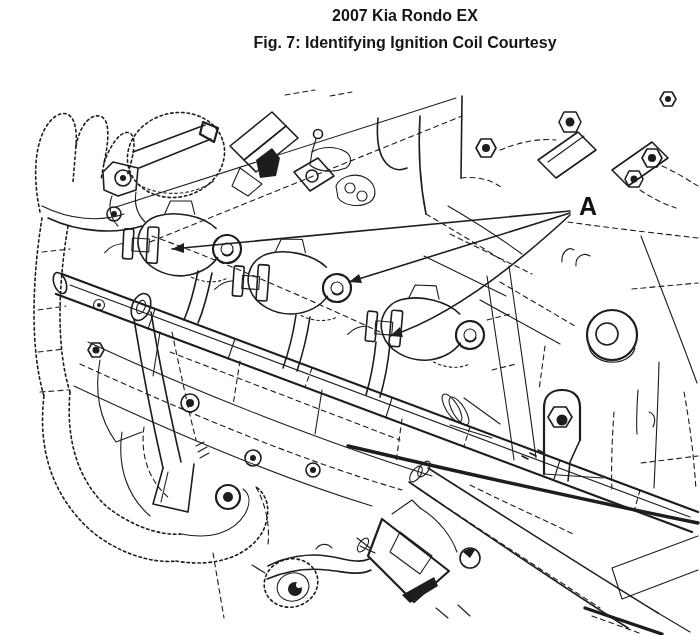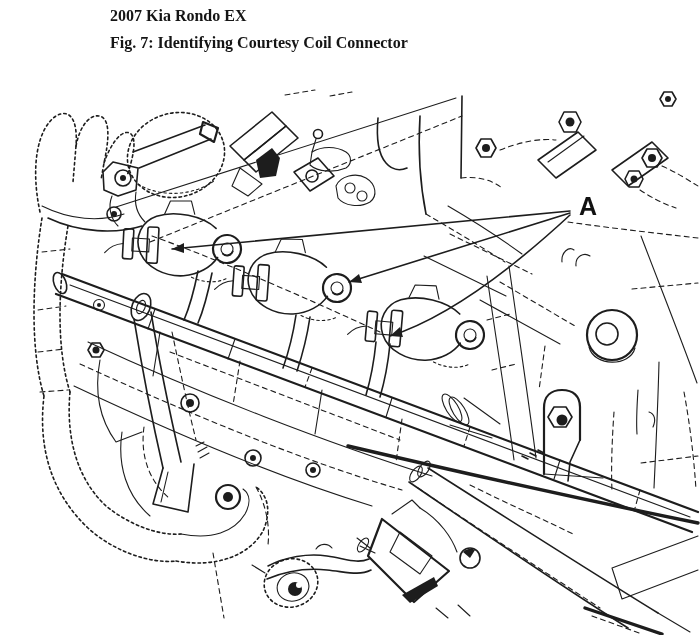--- a/index.html
+++ b/index.html
@@ -1,20 +1,20 @@
 <!DOCTYPE html>
 <html><head>
 <meta charset="utf-8">
 <style>
   html,body{margin:0;padding:0;background:#ffffff;}
   body{width:700px;height:635px;overflow:hidden;font-family:"Liberation Serif",serif;}
   .page{position:relative;width:700px;height:635px;background:#fff;}
-  .caption{position:absolute;top:2px;left:110px;width:590px;
+  .caption{position:absolute;top:2px;left:110px;width:590px;text-align:center;
            font-weight:bold;color:#151515;font-size:16px;line-height:27px;
-           font-family:Liberation Serif, serif;}
+           font-family:Liberation Sans, sans-serif;}
   .caption div{white-space:nowrap;}
   .diagram{position:absolute;top:85px;left:0;}
   
   .ln,.tn,.bd,.xb{fill:none;stroke:#1d1d1d;stroke-linecap:round;stroke-linejoin:round;}
   .ln{stroke-width:1.6;}
   .tn{stroke-width:1.1;}
   .bd{stroke-width:2.2;}
   .xb{stroke-width:3.4;}
   .dsh{stroke-dasharray:5 4;}
   .dt{stroke-dasharray:2.5 3;}
@@ -22,21 +22,21 @@
   .wt{fill:#ffffff;stroke:none;}
   .callout-a{font-family:"Liberation Sans",sans-serif;font-weight:bold;font-size:25px;fill:#111;}
 </style>
 </head>
 <body>
 
 <div class="page">
 
   <div class="caption">
     <div>2007 Kia Rondo EX</div>
-    <div>Fig. 7: Identifying Courtesy Coil Connector</div>
+    <div>Fig. 7: Identifying Ignition Coil Courtesy</div>
   </div>
 
   <svg class="diagram" width="700" height="550" viewBox="0 85 700 550" xmlns="http://www.w3.org/2000/svg">
 
     <defs>
       <g id="coil-shape">
         <path class="ln" d="M-12,-20 C-26,-32 -54,-36 -72,-29 C-87,-23 -93,-7 -87,7 C-80,23 -60,31 -42,29 C-27,27 -15,19 -9,9"></path>
         <path class="tn" d="M-64,-32 L-59,-45 L-38,-46 L-34,-33"></path>
         <circle class="bd" r="14"></circle>
         <circle class="tn" r="6"></circle>

